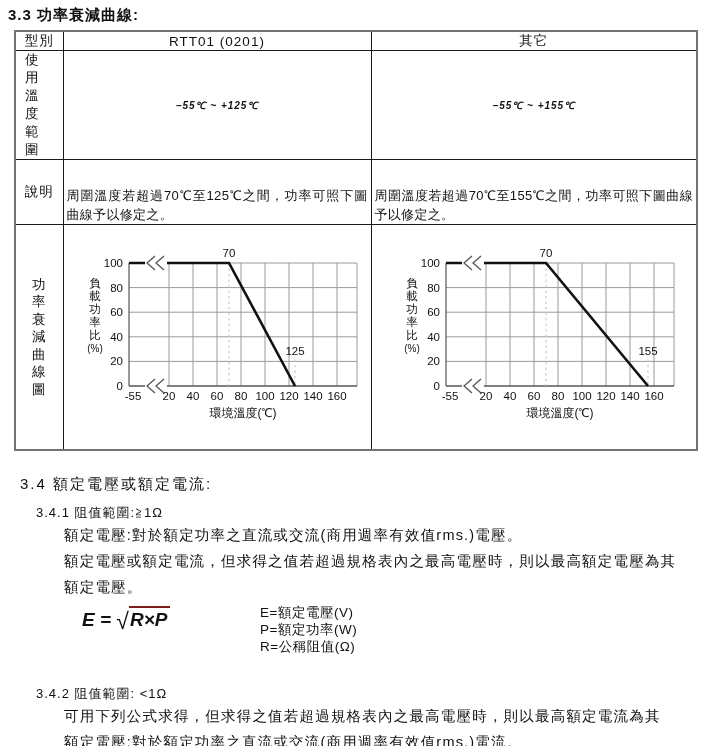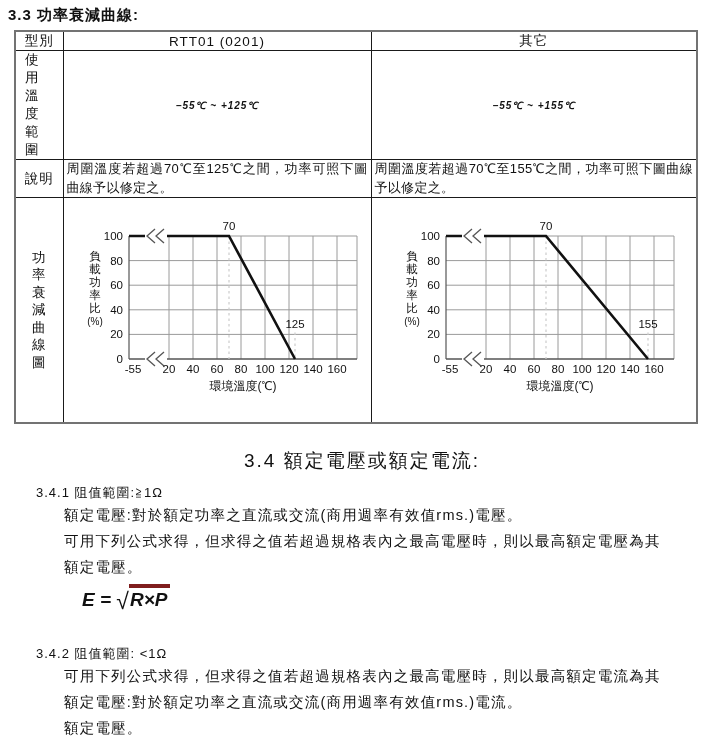--- a/index.html
+++ b/index.html
@@ -13,34 +13,34 @@
   table.derate{border:2px solid #737373;}
   table.derate td{border:1.5px solid #1a1a1a;padding:0;vertical-align:middle;}
   col.c1{width:48px;} col.c2{width:308px;} col.c3{width:326px;}
 
   td.hd{height:18px;text-align:center;font-size:13.5px;letter-spacing:1px;}
   td.lbl{text-align:center;font-size:13.5px;letter-spacing:1px;}
   td.temp{height:54px;text-align:center;font-size:10px;font-weight:700;letter-spacing:1px;font-style:italic;}
   .wrap2{display:inline-block;width:2.1em;line-height:18px;text-align:left;}
   .wrap1{display:inline-block;width:1.1em;line-height:17.5px;text-align:center;}
   .desc{font-size:13px;line-height:18.5px;padding:0 3px;text-align:justify;
-        text-justify:inter-character;letter-spacing:0.3px;display:block;}
+        text-justify:inter-character;letter-spacing:0.3px;display:block;margin-top:27px;}
   td.chartcell{height:224px;text-align:center;vertical-align:top;padding-top:30px;}
   svg text{font-family:"Liberation Sans",sans-serif;}
 
   .s34{margin:24px 0 0 20px;}
-  .s34h{font-size:19px;letter-spacing:2px;text-align:center;}
+  .s34h{font-size:15px;letter-spacing:2px;}
   .sub{margin:10px 0 0 16px;}
   .subh{font-size:13px;letter-spacing:1px;}
   .bl{margin-left:28px;font-size:14.5px;line-height:26px;letter-spacing:1.2px;white-space:nowrap;}
   .frow{display:flex;align-items:flex-start;margin:4px 0 0 20px;}
   .formula{width:132px;margin-left:26px;padding-top:4px;white-space:nowrap;}
   .formula.fE{font-family:"Liberation Sans",sans-serif;font-style:italic;font-weight:700;font-size:19px;}
   .rad-sign{font-style:normal;font-weight:400;font-size:23px;vertical-align:-3px;}
-  .radicand{border-top:4px solid #7f1d1d;padding:1px 3px 0 1px;}
+  .radicand{border-top:2px solid #7f1d1d;padding:1px 3px 0 1px;}
   .defs{margin-left:46px;font-size:13.5px;line-height:17px;letter-spacing:0.5px;}
 </style>
 </head>
 <body>
 
 <div class="page">
 
   <div class="h33">3.3 功率衰減曲線:</div>
 
   <table class="derate">
@@ -172,28 +172,33 @@
     </tr>
   </tbody>
     </table>
 
   <div class="s34">
     <div class="s34h">3.4 額定電壓或額定電流:</div>
 
     <div class="sub">
       <div class="subh">3.4.1 阻值範圍:≧1Ω</div>
       <div class="bl">額定電壓:對於額定功率之直流或交流(商用週率有效值rms.)電壓。</div>
-      <div class="bl">可用下列公式求得，但求得之值若超過規格表內之最高電壓時，則以最高額定電壓為其</div>
+      <div class="bl">額定電壓或額定電流，但求得之值若超過規格表內之最高電壓時，則以最高額定電壓為其</div>
       <div class="bl">額定電壓。</div>
       <div class="frow">
         <div class="formula fE">
           <span>E</span>
           <span>=</span>
           <span class="rad-sign">√</span><span class="radicand">R×P</span>
         </div>
+        <div class="defs">
+          <div>E=額定電壓(V)</div>
+          <div>P=額定功率(W)</div>
+          <div>R=公稱阻值(Ω)</div>
+        </div>
       </div>
     </div>
 
     <div class="sub" style="margin-top:30px;">
       <div class="subh">3.4.2 阻值範圍: &lt;1Ω</div>
       <div class="bl">可用下列公式求得，但求得之值若超過規格表內之最高電壓時，則以最高額定電流為其</div>
       <div class="bl">額定電壓:對於額定功率之直流或交流(商用週率有效值rms.)電流。</div>
       <div class="bl">額定電壓。</div>
 
     </div>

